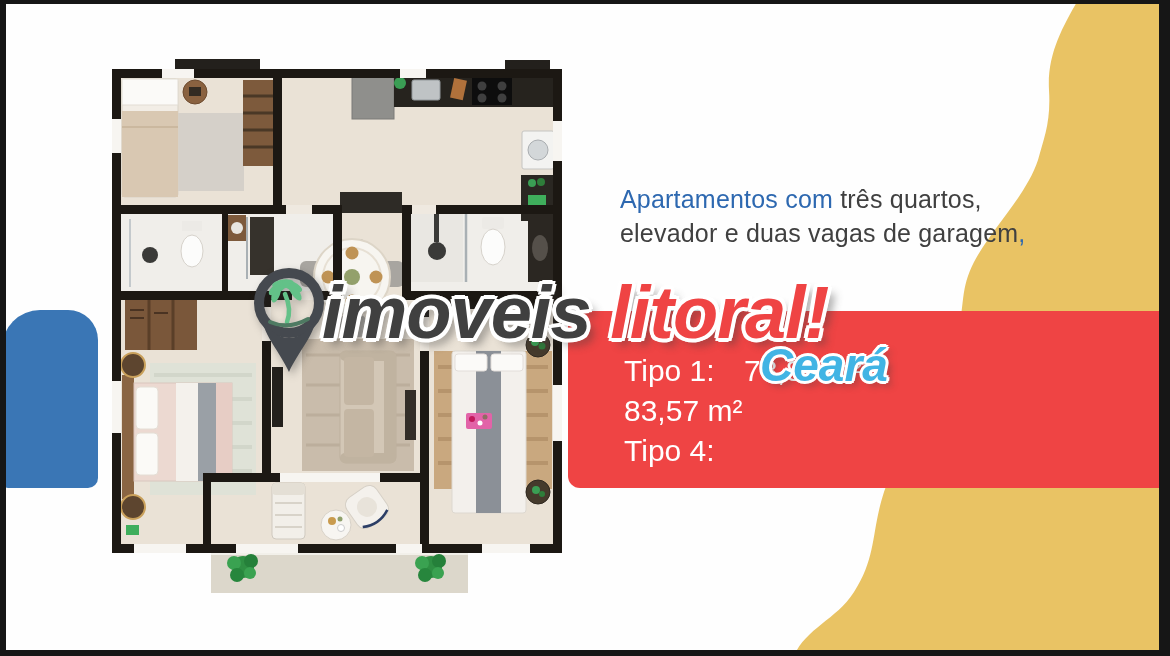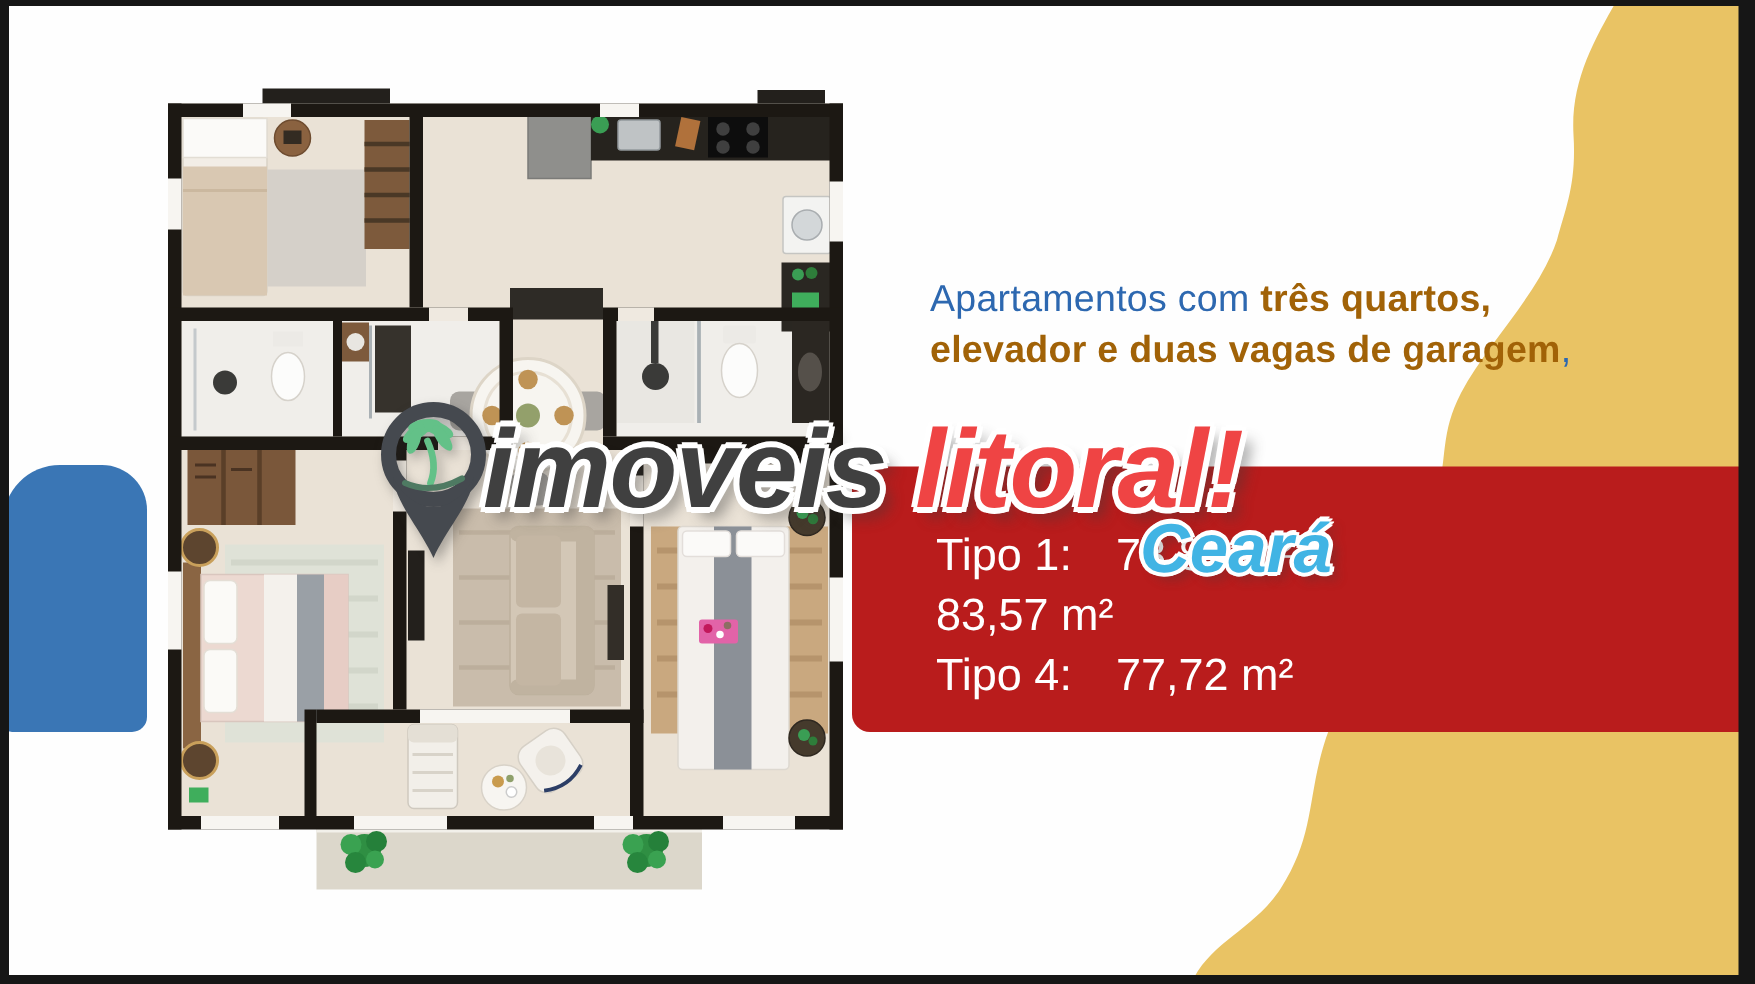--- a/index.html
+++ b/index.html
@@ -8,22 +8,22 @@
     overflow:hidden;font-family:"Liberation Sans", sans-serif;
   }
   .frame{position:absolute;inset:0;border-top:4px solid #161616;border-left:6px solid #161616;
     border-right:11px solid #161616;border-bottom:6px solid #161616;pointer-events:none;z-index:50;}
   .yellow-blob{position:absolute;left:0;top:0;z-index:0;}
   .side-tab{position:absolute;left:2px;top:310px;width:96px;height:178px;background:#3a76b5;
     border-radius:38px 30px 10px 6px;z-index:1;}
   .floorplan{position:absolute;left:100px;top:55px;z-index:1;}
   .intro{position:absolute;left:620px;top:182px;width:500px;z-index:2;color:#2d68b0;
     font-size:25px;line-height:34px;letter-spacing:.2px;}
-  .intro b{font-weight:bold;color:#a16207;}
-  .panel{position:absolute;left:568px;top:311px;width:602px;height:177px;background:#b91c1c;
+  .intro b{font-weight:normal;color:#404040;}
+  .panel{position:absolute;left:568px;top:311px;width:602px;height:177px;background:#ef4444;
     border-radius:12px 4px 4px 12px;z-index:2;}
   .types{position:absolute;left:56px;top:40px;}
   .type-row{display:flex;color:#ffffff;font-size:30px;line-height:40px;}
   .type-label{width:120px;}
   .type-area{}
   .watermark{position:absolute;left:0;top:0;z-index:5;pointer-events:none;}
   .wm-pin{position:absolute;left:250px;top:262px;filter:drop-shadow(3px 4px 4px rgba(40,40,40,.35));}
   .wm-brand{position:absolute;left:322px;top:276px;font-size:74px;line-height:74px;font-weight:bold;
     font-style:italic;letter-spacing:-1px;white-space:nowrap;
     text-shadow:-3px -3px 0 #fff,3px -3px 0 #fff,-3px 3px 0 #fff,3px 3px 0 #fff,
@@ -290,21 +290,20 @@
     <div class="types">
       <div class="type-row">
         <span class="type-label">Tipo 1:</span>
         <span class="type-area">78,85 m²</span>
       </div>
       <div class="type-row">
         <span class="type-area">83,57 m²</span>
       </div>
       <div class="type-row">
         <span class="type-label">Tipo 4:</span>
-        <span class="type-area">77,72 m²</span>
       </div>
     </div>
   </div>
 
   <div class="watermark">
     <svg class="wm-pin" width="78" height="115" viewBox="0 0 78 115">
       <circle cx="39" cy="41" r="30" fill="none" stroke="#45494f" stroke-width="10"></circle>
       <path d="M39 110 C30 90 14 74 12 56 C18 68 28 76 39 76 C50 76 60 68 66 56 C64 74 48 90 39 110 Z" fill="#45494f"></path>
       <g>
         <ellipse cx="28" cy="26" rx="11" ry="4.5" fill="#63c188" transform="rotate(-35 28 26)"></ellipse>

